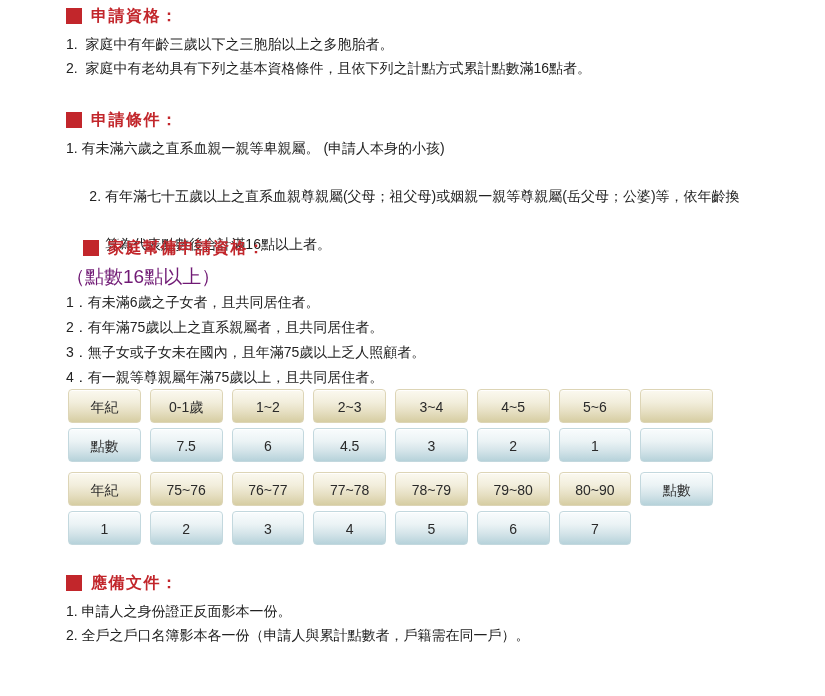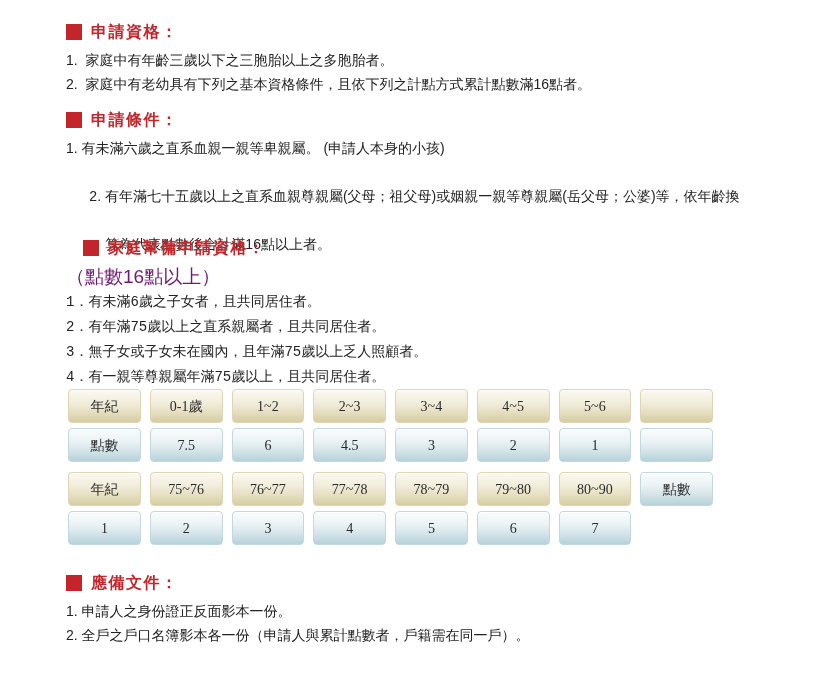--- a/index.html
+++ b/index.html
@@ -24,27 +24,27 @@
     display: inline-block;
     margin-right: 9px;
     flex: 0 0 auto;
   }
   .h.indent { margin-left: 9px; padding-left: 8px; }
   .item {
     font-size: 14px; line-height: 24px;
     color: #222; white-space: pre-wrap;
   }
   .sec3-note { font-size: 19px; line-height: 26px; color: #701a75; }
-  .sec3 .item { line-height: 25px; font-family: Liberation Mono, monospace; }
+  .sec3 .item { line-height: 25px; }
   .cont { margin-left: 16px; }
   .tbl {
     position: absolute; left: 68px; width: 645px;
     display: grid;
     grid-template-columns: repeat(8, 1fr);
-    column-gap: 9px; row-gap: 5px; font-family: Liberation Serif, serif;
+    column-gap: 9px; row-gap: 5px;
   }
   .cell {
     height: 34px; line-height: 34px;
     text-align: center;
     font-size: 14px; color: #2a2a2a;
     border-radius: 4px;
     box-sizing: border-box;
   }
   .cell.tan {
     background: linear-gradient(180deg, #fbf9f0 0%, #f2eedc 38%, #e6dfc2 68%, #d6cda2 100%);
@@ -55,21 +55,21 @@
     background: linear-gradient(180deg, #f9fcfd 0%, #ebf3f5 38%, #d4e4e9 68%, #b6d2da 100%);
     border: 1px solid #c3d8de;
     box-shadow: inset 0 1px 0 rgba(255,255,255,0.9);
   }
 </style>
 </head>
 <body>
 
 <div>
 
-  <section class="sec" style="top:22px">
+  <section class="sec" style="top:6px">
     <div class="h">
       <span class="sq"></span>
       <span>申請資格：</span>
     </div>
     <div class="item">1.  家庭中有年齡三歲以下之三胞胎以上之多胞胎者。</div>
     <div class="item">2.  家庭中有老幼具有下列之基本資格條件，且依下列之計點方式累計點數滿16點者。</div>
   </section>
 
   <section class="sec" style="top:110px">
     <div class="h">

